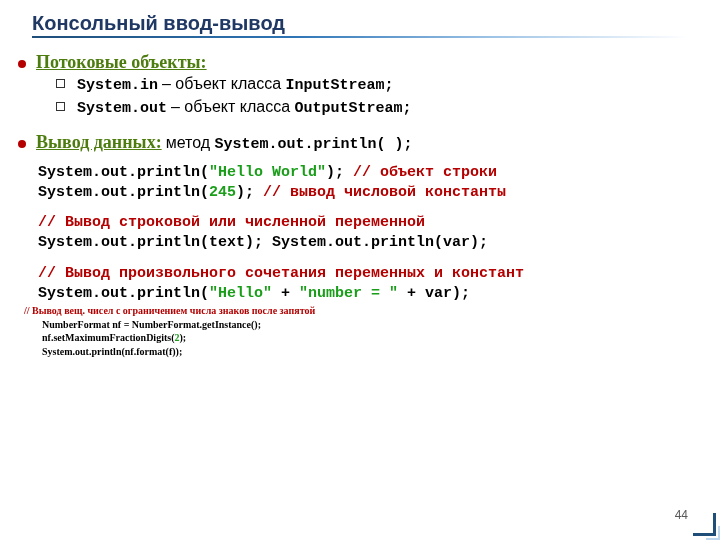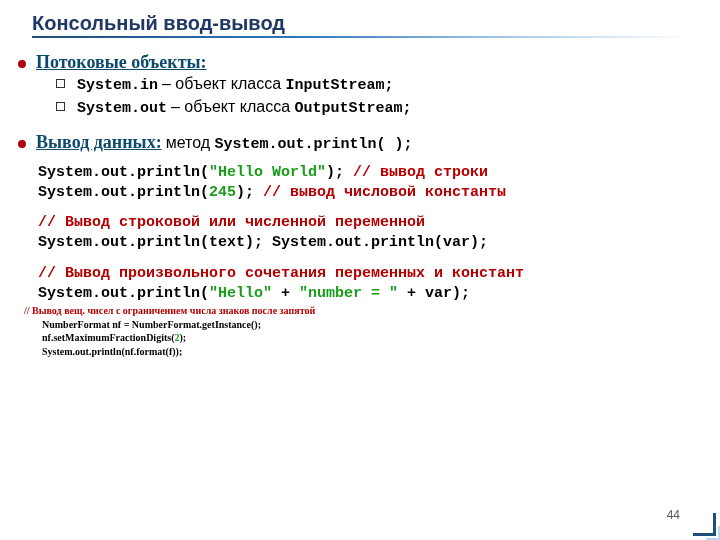--- a/index.html
+++ b/index.html
@@ -36,21 +36,21 @@
   .disc {
     width: 8px;
     height: 8px;
     background: #b40000;
     border-radius: 50%;
     margin-right: 10px;
     margin-top: 7px;
     flex: 0 0 auto;
   }
   .headline {
-    color: #0c4a6e;
+    color: #4d7c0f;
     font-weight: bold;
     text-decoration: underline;
     font-size: 18px;
   }
   .subrow {
     margin-left: 24px;
     font-size: 16px;
     line-height: 1.35;
   }
   .sq {
@@ -86,21 +86,21 @@
     font-weight: bold;
     font-size: 10px;
     line-height: 1.35;
   }
   .comment { color: #b40000; }
   .kw { color: #b40000; }
   .str { color: #1a9e1a; }
   .num { color: #1a9e1a; }
   .pagenum {
     position: absolute;
-    right: 40px;
+    right: 32px;
     bottom: 18px;
     font-family: Arial, sans-serif;
     font-size: 12px;
     color: #595959;
   }
   .corner {
     position: absolute;
     right: 0;
     bottom: 0;
     width: 34px;
@@ -158,21 +158,21 @@
     <div class="disc"></div>
     <div>
       <span class="headline">Вывод данных:</span>
       <span class="plain">  метод </span>
       <span class="mono">System.out.println( );</span>
     </div>
   </div>
 
   <div class="block">
     <div>
-      <span>System.out.println(</span><span class="str">"Hello World"</span><span>); </span><span class="comment">// вывод строки</span>
+      <span>System.out.println(</span><span class="str">"Hello World"</span><span>); </span><span class="comment">// объект строки</span>
     </div>
     <div>
       <span>System.out.println(</span><span class="num">245</span><span>); </span><span class="comment">// вывод числовой константы</span>
     </div>
   </div>
 
   <div class="block">
     <div class="comment">// Вывод строковой или численной переменной</div>
     <div>System.out.println(text); System.out.println(var);</div>
   </div>

